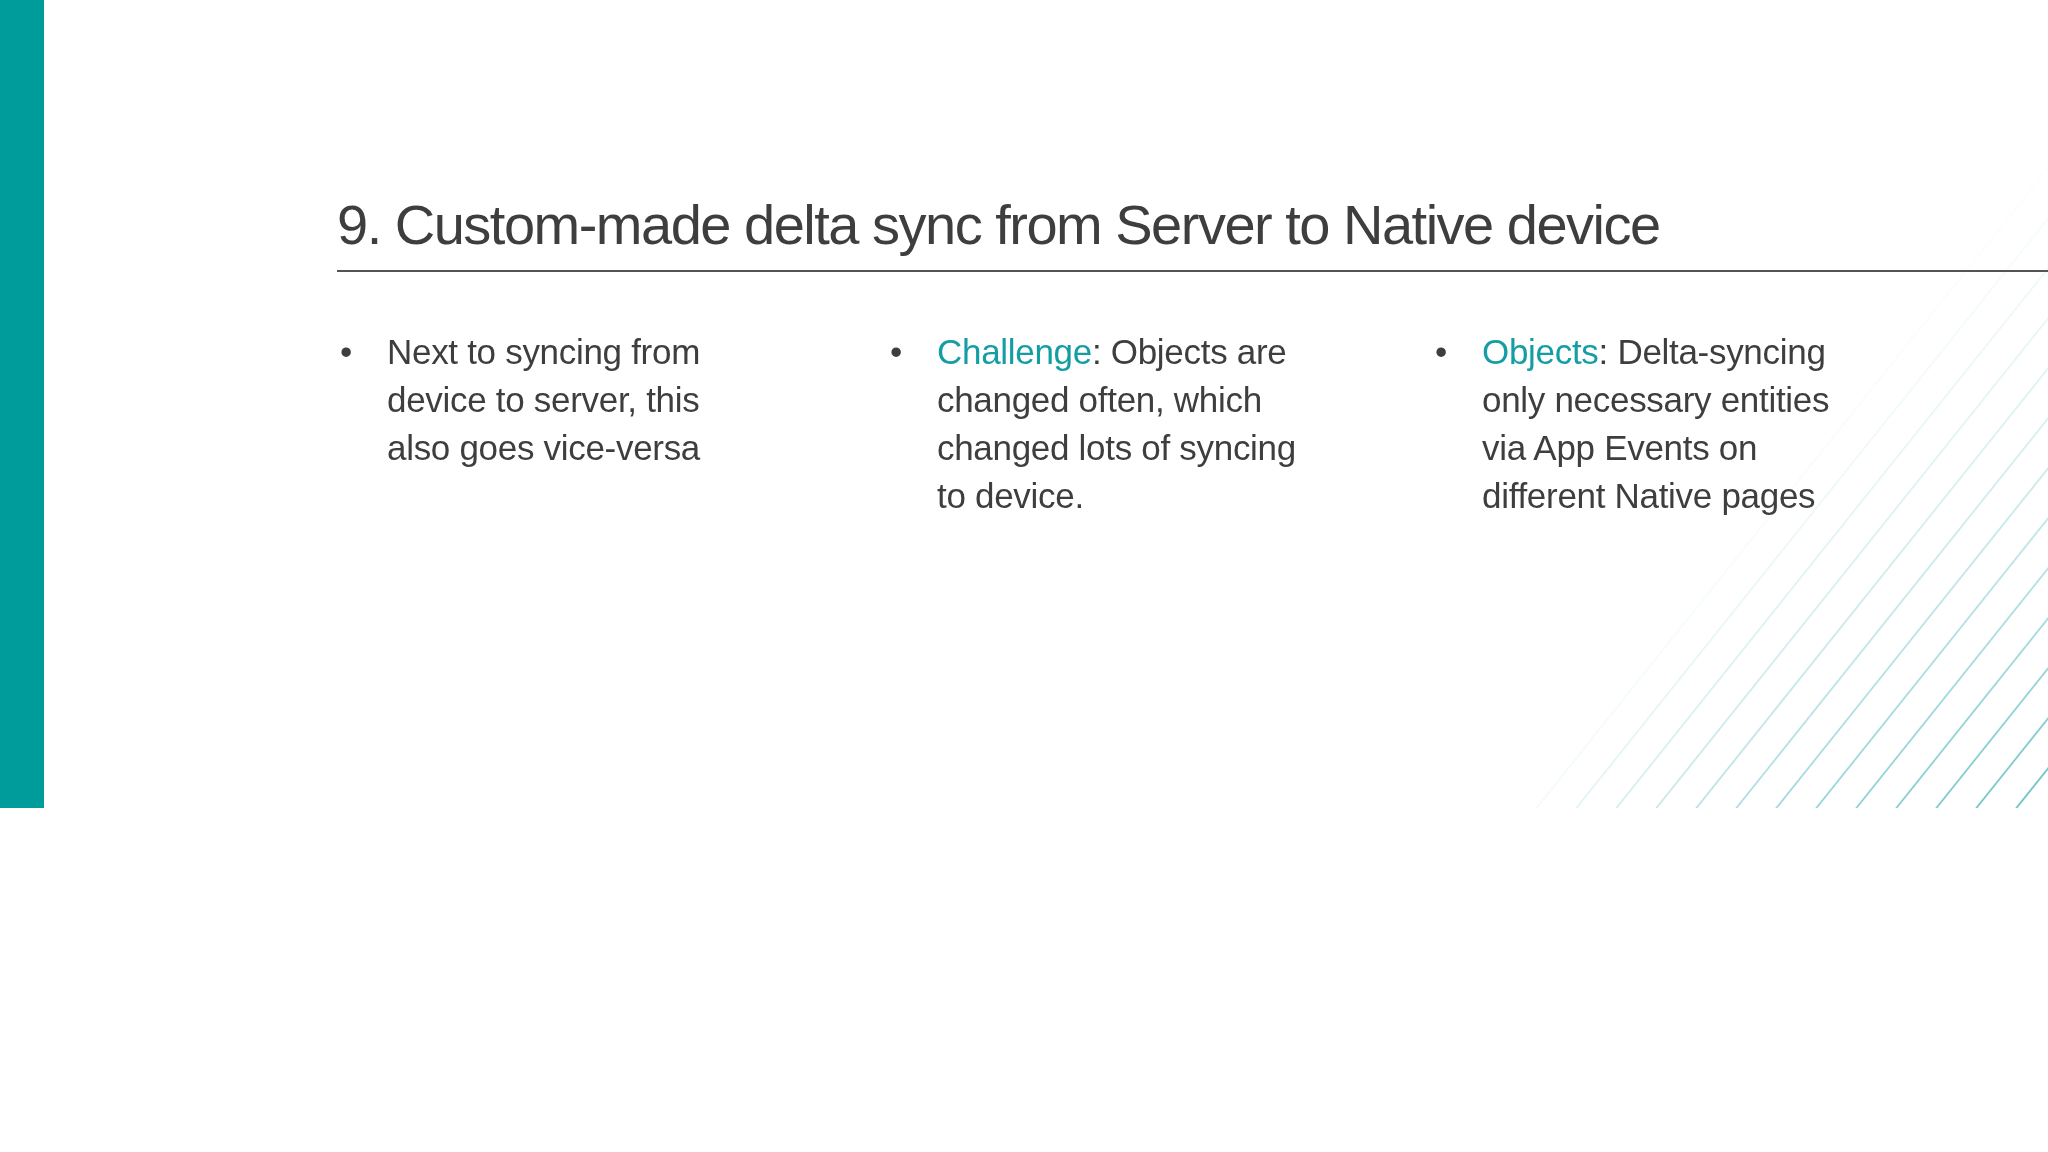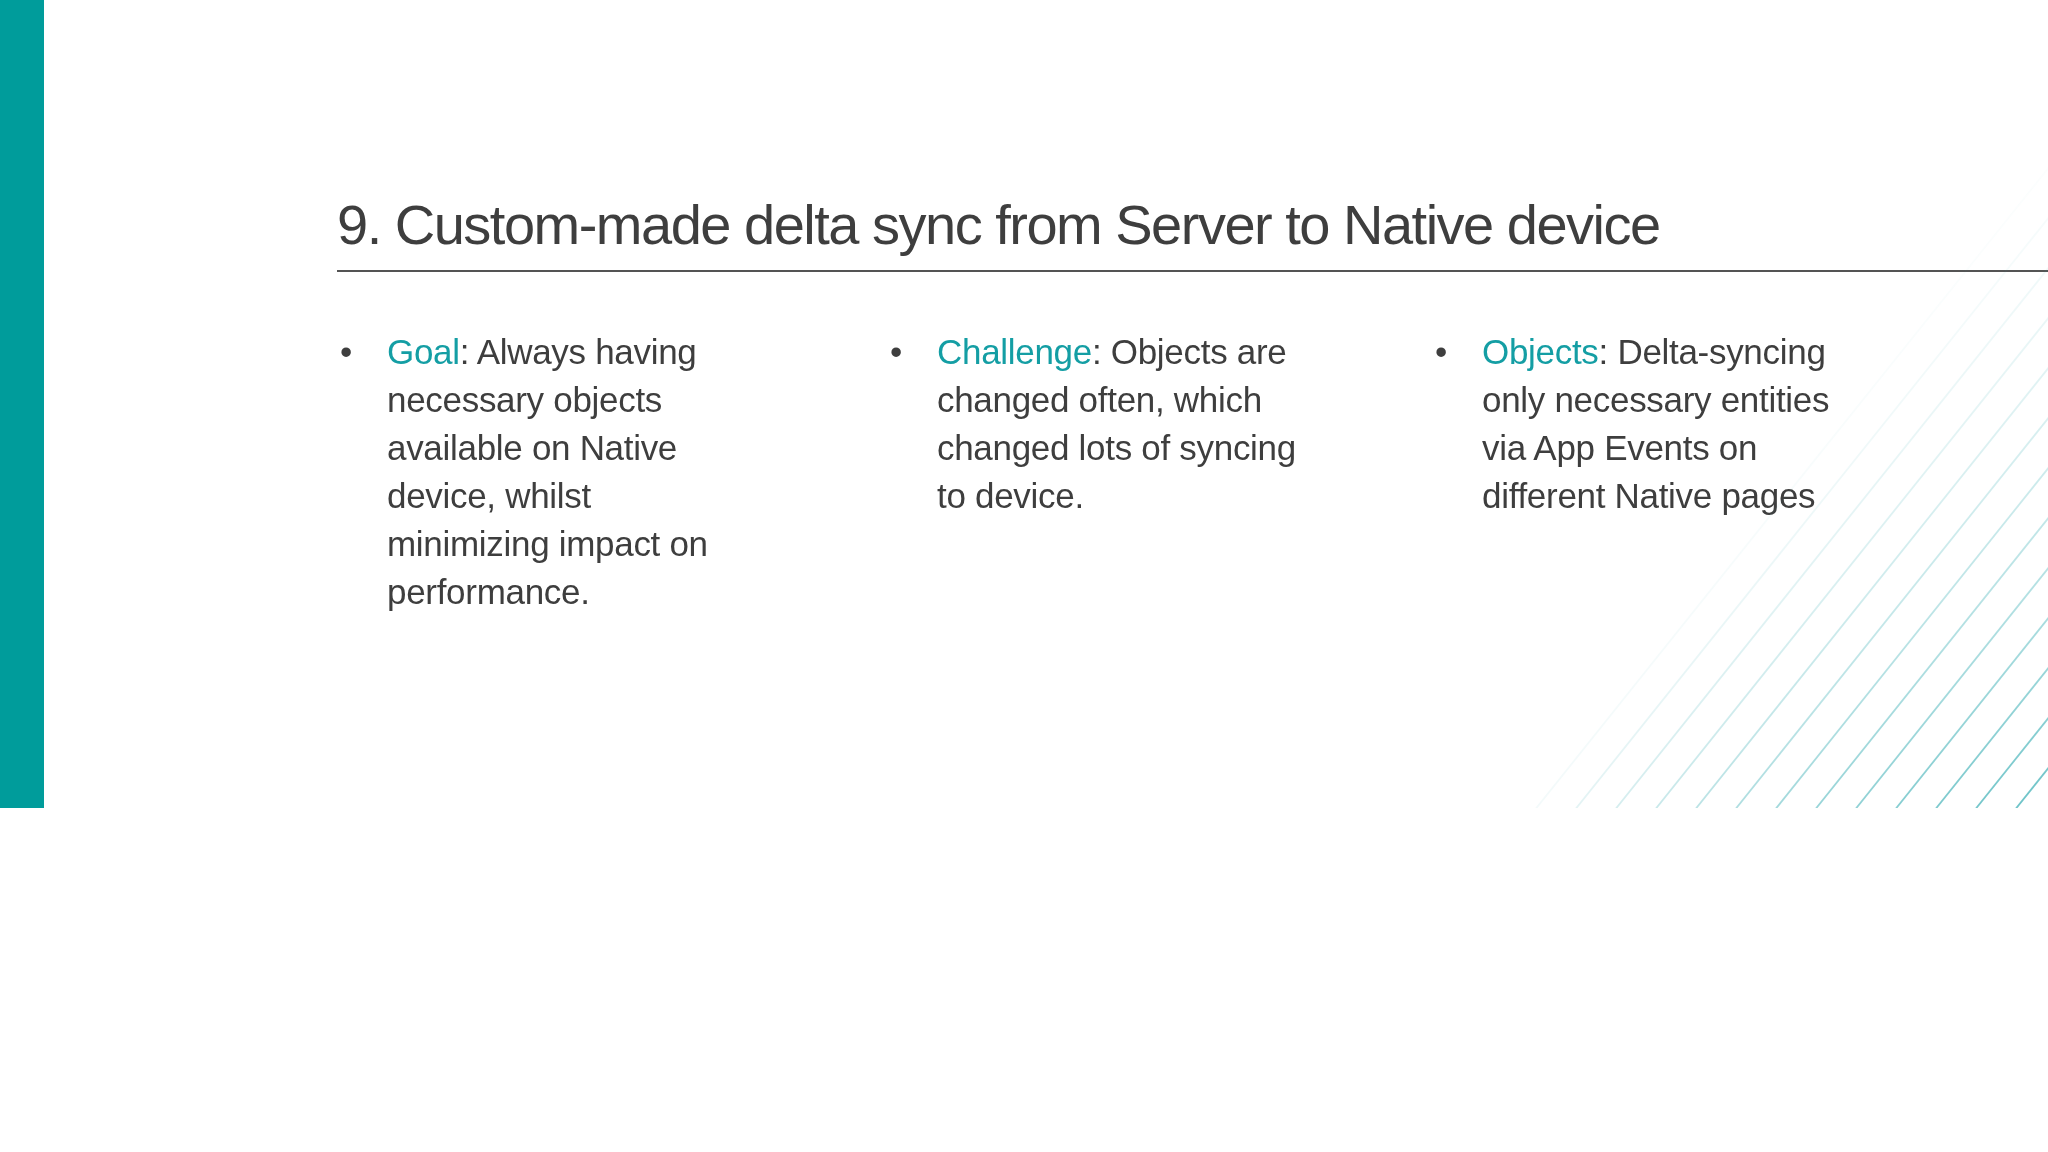--- a/index.html
+++ b/index.html
@@ -88,26 +88,23 @@
 
   <div class="side-bar"></div>
 
   <h1 class="title">9. Custom-made delta sync from Server to Native device</h1>
 
   <div class="rule"></div>
 
   <div class="col col-1">
     <div class="bullet">
       <span class="marker"></span>
-      <div class="btext"><span class="lead">Goal</span><span>: Always having
-necessary objects
-available on Native
-device, whilst
-minimizing impact on
-performance.</span></div>
+      <div class="btext"><span>Next to syncing from
+device to server, this
+also goes vice-versa</span></div>
     </div>
   </div>
 
   <div class="col col-2">
     <div class="bullet">
       <span class="marker"></span>
       <div class="btext"><span class="lead">Challenge</span><span>: Objects are
 changed often, which
 changed lots of syncing
 to device.</span></div>

